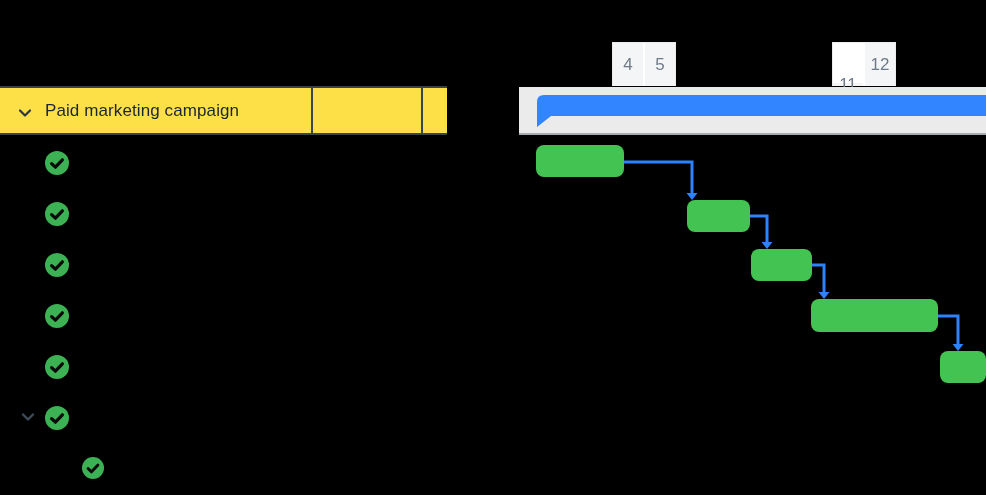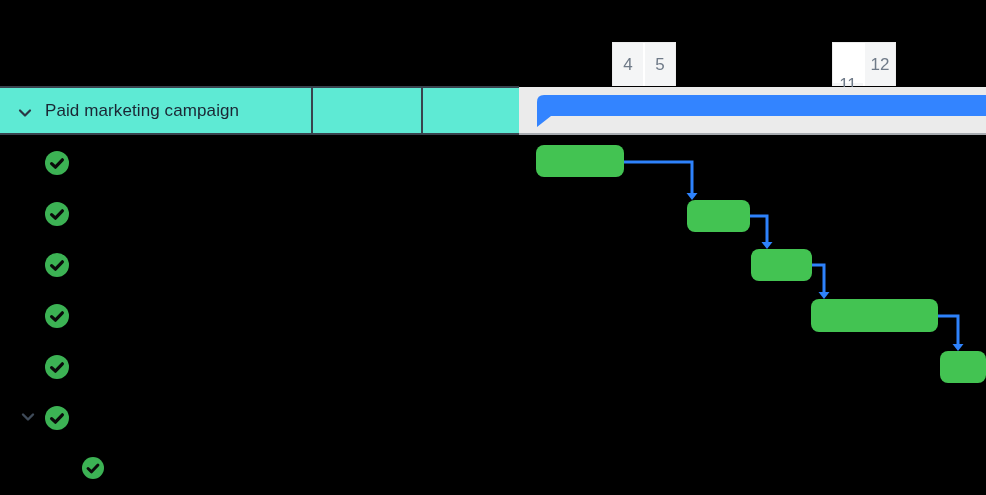--- a/index.html
+++ b/index.html
@@ -12,22 +12,22 @@
     position:absolute;display:flex;gap:2px;background:#ffffff;
     border:1px solid #ececec;border-bottom:none;box-sizing:border-box;
   }
   .date-cell{
     background:#f4f5f6;color:#6f7a88;font-size:17px;
     display:flex;align-items:center;justify-content:center;
   }
   
   .parent-row{position:absolute;left:0;top:86px;width:986px;height:49px;}
   .parent-left{
-    position:absolute;left:0;top:0;width:519px;height:49px;box-sizing:border-box;
-    background:#5eead4;border-top:2px solid #39434e;border-bottom:2px solid #39434e;
+    position:absolute;left:0;top:0;width:447px;height:49px;box-sizing:border-box;
+    background:#fde047;border-top:2px solid #39434e;border-bottom:2px solid #39434e;
     display:flex;align-items:center;
   }
   .parent-left .divider{position:absolute;top:0;bottom:0;width:2px;background:#39434e;}
   .parent-right{
     position:absolute;left:519px;top:1px;width:467px;height:48px;box-sizing:border-box;
     background:#ebebeb;border-bottom:2px solid #a7abb0;
   }
   .epic-chevron{position:absolute;left:17px;top:17px;width:16px;height:16px;}
   .epic-title{
     position:absolute;left:45px;top:0;height:100%;display:flex;align-items:center;

